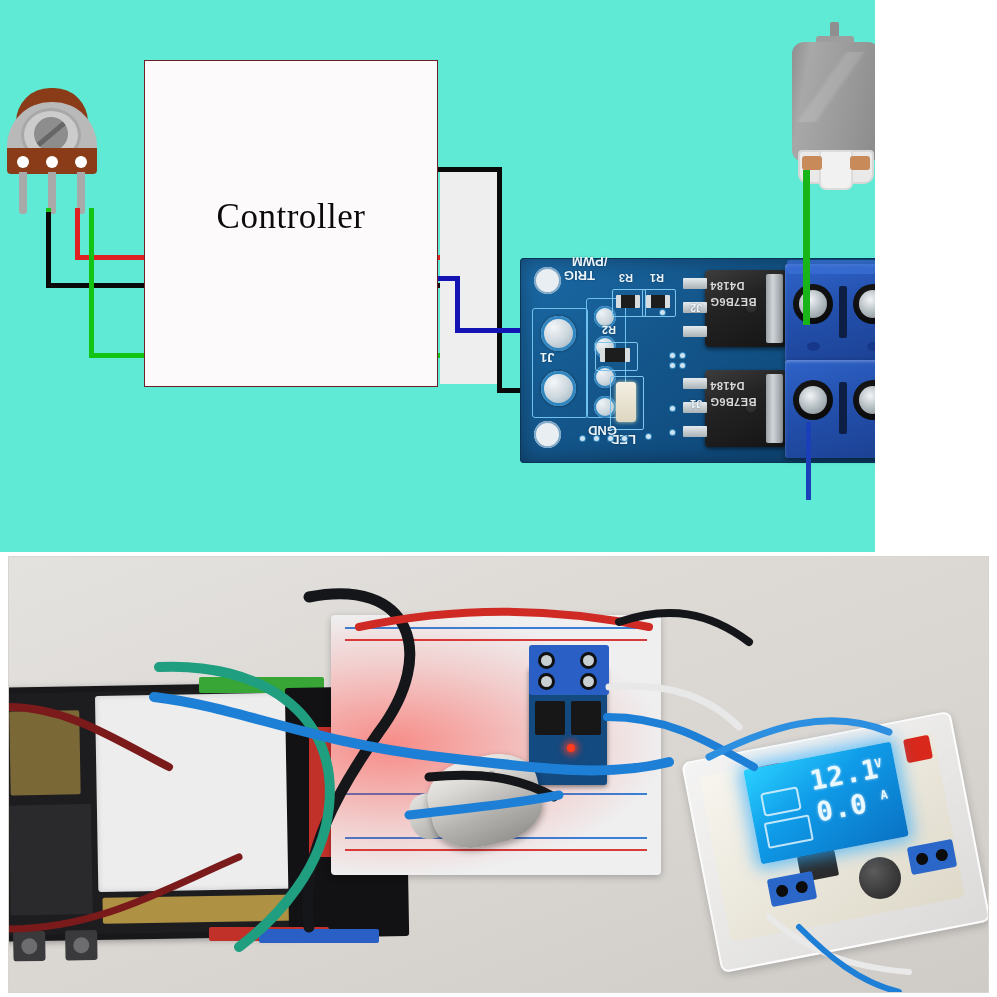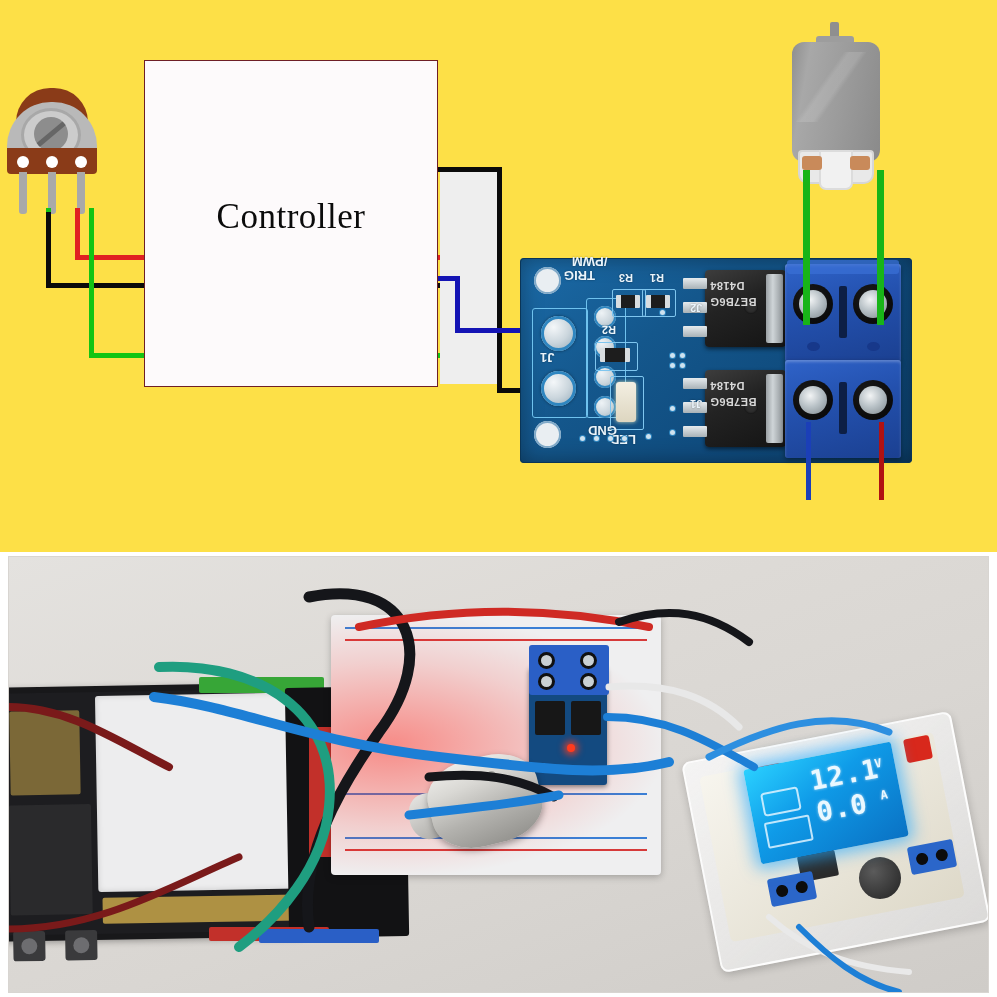--- a/index.html
+++ b/index.html
@@ -1,21 +1,21 @@
 <!DOCTYPE html>
 <html><head>
 <meta charset="utf-8">
 <title>DC Motor PWM Speed Controller Wiring Diagram</title>
 <style>
   html,body{margin:0;padding:0;background:#ffffff;}
   body{font-family:"Liberation Sans",sans-serif;}
   #page{position:relative;width:997px;height:997px;overflow:hidden;background:#ffffff;}
 
   
-  #diagram{position:absolute;left:0;top:0;width:997px;height:552px;background:#fde047;overflow:hidden;}
+  #diagram{position:absolute;left:0;top:0;width:875px;height:552px;background:#5eead4;overflow:hidden;}
 
   
   .ctrl-box{position:absolute;left:144px;top:60px;width:294px;height:327px;
             background:#fdfafb;border:1.6px solid #6e1f26;box-sizing:border-box;}
   .ctrl-label{position:absolute;left:144px;top:197px;width:294px;text-align:center;
               font-family:"Liberation Serif",serif;font-size:35px;color:#0b0b0b;letter-spacing:.5px;}
 
   
   .ctrl-shadow{position:absolute;left:440px;top:172px;width:60px;height:212px;background:#eeeeee;}
 

